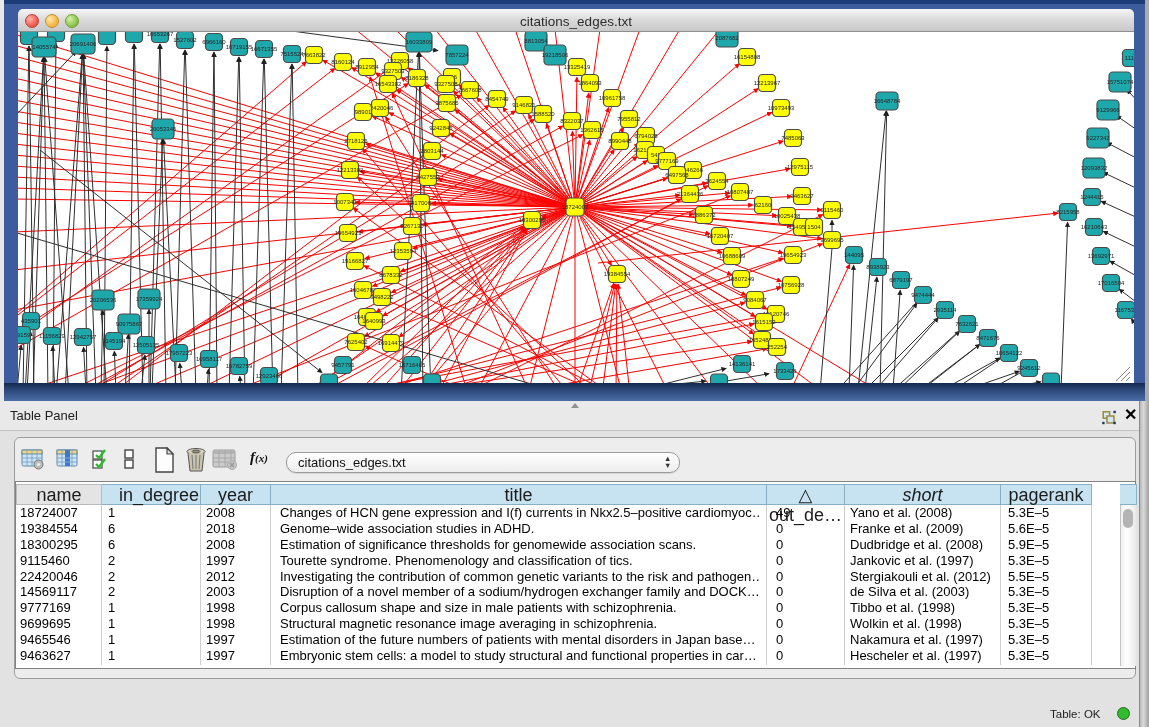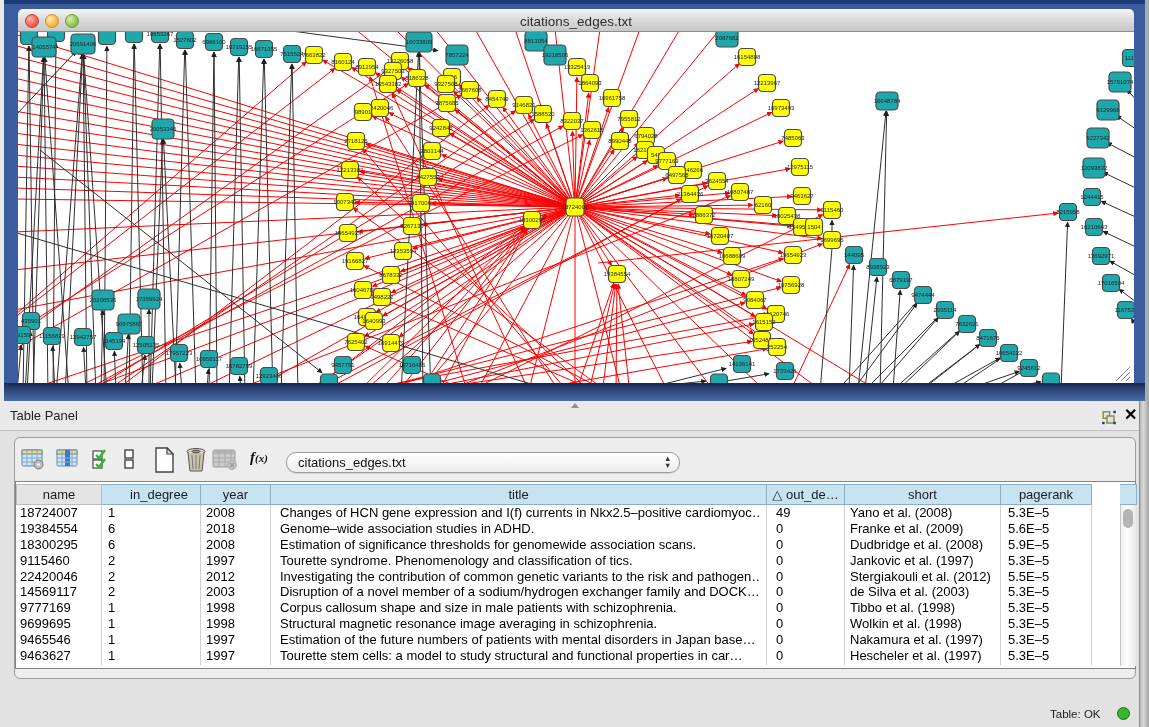--- a/index.html
+++ b/index.html
@@ -28,21 +28,21 @@
 #xicon{left:1124px;top:4px;font-size:16px;font-weight:bold;color:#000;}
 #container{left:14px;top:36px;width:1122px;height:242px;background:#ededed;border:1px solid #9d9d9d;border-radius:6px 6px 6px 6px;box-sizing:border-box;}
 #toolbar{left:16px;top:40px;height:40px;}
 .ticon{position:absolute;top:6px;}
 #dropdown{left:286px;top:51px;width:394px;height:21px;background:linear-gradient(#ffffff,#ededed);border:1px solid #9b9b9b;border-radius:10px;box-sizing:border-box;box-shadow:0 1px 1px rgba(0,0,0,.1);}
 #ddtext{left:298px;top:54px;font-size:13px;color:#111;}
 #ddarr{left:664px;top:54px;font-size:7.5px;line-height:7px;color:#333;}
 #scrollpane{left:15px;top:80px;width:1121px;height:188px;background:#fff;border:1px solid #828282;box-sizing:border-box;}
 #thead{position:absolute;left:0;top:2px;width:1104px;height:21px;}
 .th{position:absolute;top:0;height:21px;background:#c7e2f0;border:1px solid #8aafc4;border-left:none;box-sizing:border-box;
- font-size:13px;color:#1c1c1c;text-align:center;line-height:20px;}
+ font-size:18px;color:#1c1c1c;text-align:center;line-height:20px;}
 #tbody{position:absolute;left:0;top:23px;width:1104px;height:163px;font-size:13px;color:#000;overflow:hidden;}
 .tr{position:relative;height:15.9px;}
 .c{position:absolute;top:0;height:16px;white-space:nowrap;overflow:hidden;}
 .c0{left:4px;width:80px;}
 .c1{left:92px;width:90px;}
 .c2{left:190px;width:65px;}
 .c3{left:264px;width:480px;}
 .c4{left:760px;width:70px;}
 .c5{left:834px;width:150px;}
 .c6{left:992px;width:90px;}
@@ -666,21 +666,21 @@
     <div id="dropdown" class="abs"></div>
     <div id="ddtext" class="abs">citations_edges.txt</div>
     <div id="ddarr" class="abs">▲<br>▼</div>
     <div id="scrollpane" class="abs">
       <div id="thead">
         <div class="th" style="left:0;width:86px;border-left:1px solid #8aafc4;background:#e4e4e4;border-color:#bbb;">name</div>
         <div class="th" style="left:86px;width:99px;padding-left:16px;">in_degree</div>
         <div class="th" style="left:185px;width:70px;">year</div>
         <div class="th" style="left:255px;width:496px;">title</div>
         <div class="th" style="left:751px;width:78px;">△ out_de…</div>
-        <div class="th" style="left:829px;width:156px;">short</div>
+        <div class="th" style="left:829px;width:156px;font-style:italic;">short</div>
         <div class="th" style="left:985px;width:91px;">pagerank</div>
       </div>
       <div class="gl" style="left:85px"></div>
         <div class="gl" style="left:184px"></div>
       <div class="gl" style="left:254px"></div>
         <div class="gl" style="left:750px"></div>
       <div class="gl" style="left:828px"></div>
         <div class="gl" style="left:984px"></div>
       <div class="gl" style="left:1075px"></div>
       <div id="tbody">
@@ -762,21 +762,21 @@
             <div class="c c2">1997</div>
             <div class="c c3">Estimation of the future numbers of patients with mental disorders in Japan base…</div>
             <div class="c c4">0</div>
             <div class="c c5">Nakamura et al. (1997)</div>
             <div class="c c6">5.3E–5</div>
           </div>
 <div class="tr">
             <div class="c c0">9463627</div>
             <div class="c c1">1</div>
             <div class="c c2">1997</div>
-            <div class="c c3">Tourette stem cells: a model to study structural and functional properties in car…</div>
+            <div class="c c3">Embryonic stem cells: a model to study structural and functional properties in car…</div>
             <div class="c c4">0</div>
             <div class="c c5">Hescheler et al. (1997)</div>
             <div class="c c6">5.3E–5</div>
           </div>
         </div>
       <div id="corner"></div>
       <div id="vscroll">
           <div id="vthumb"></div>
         </div>
     </div>

